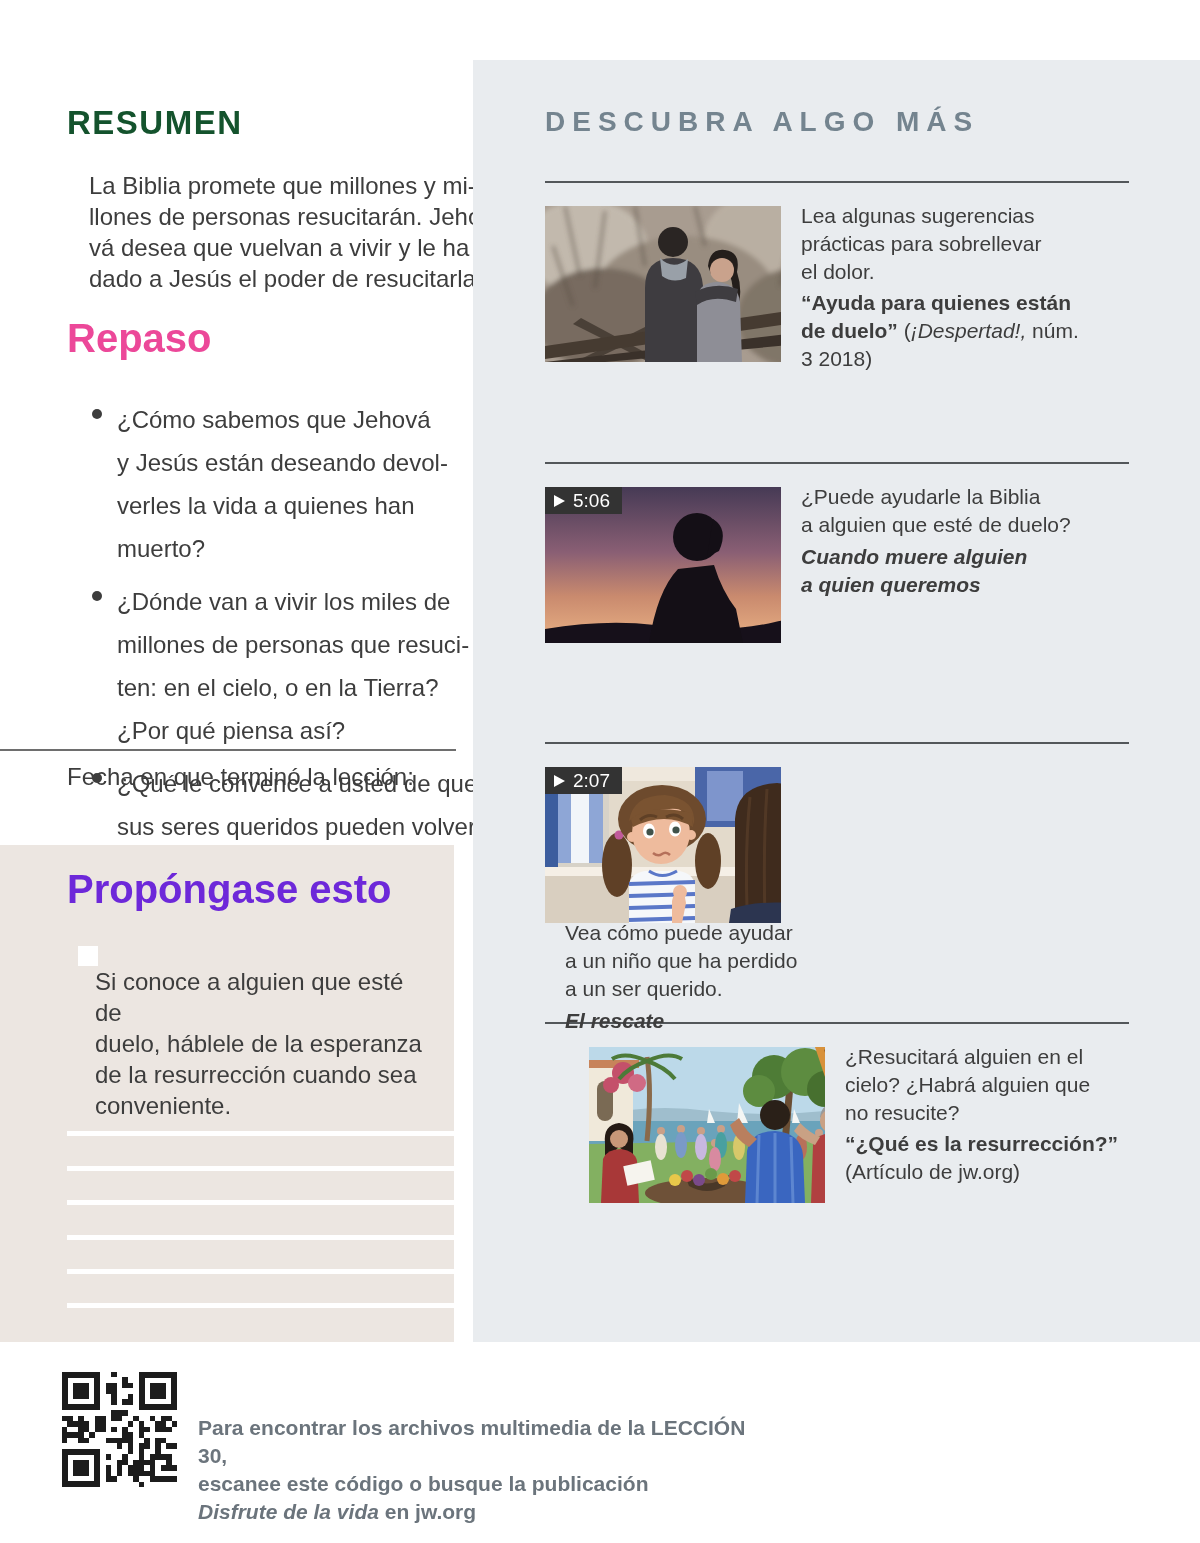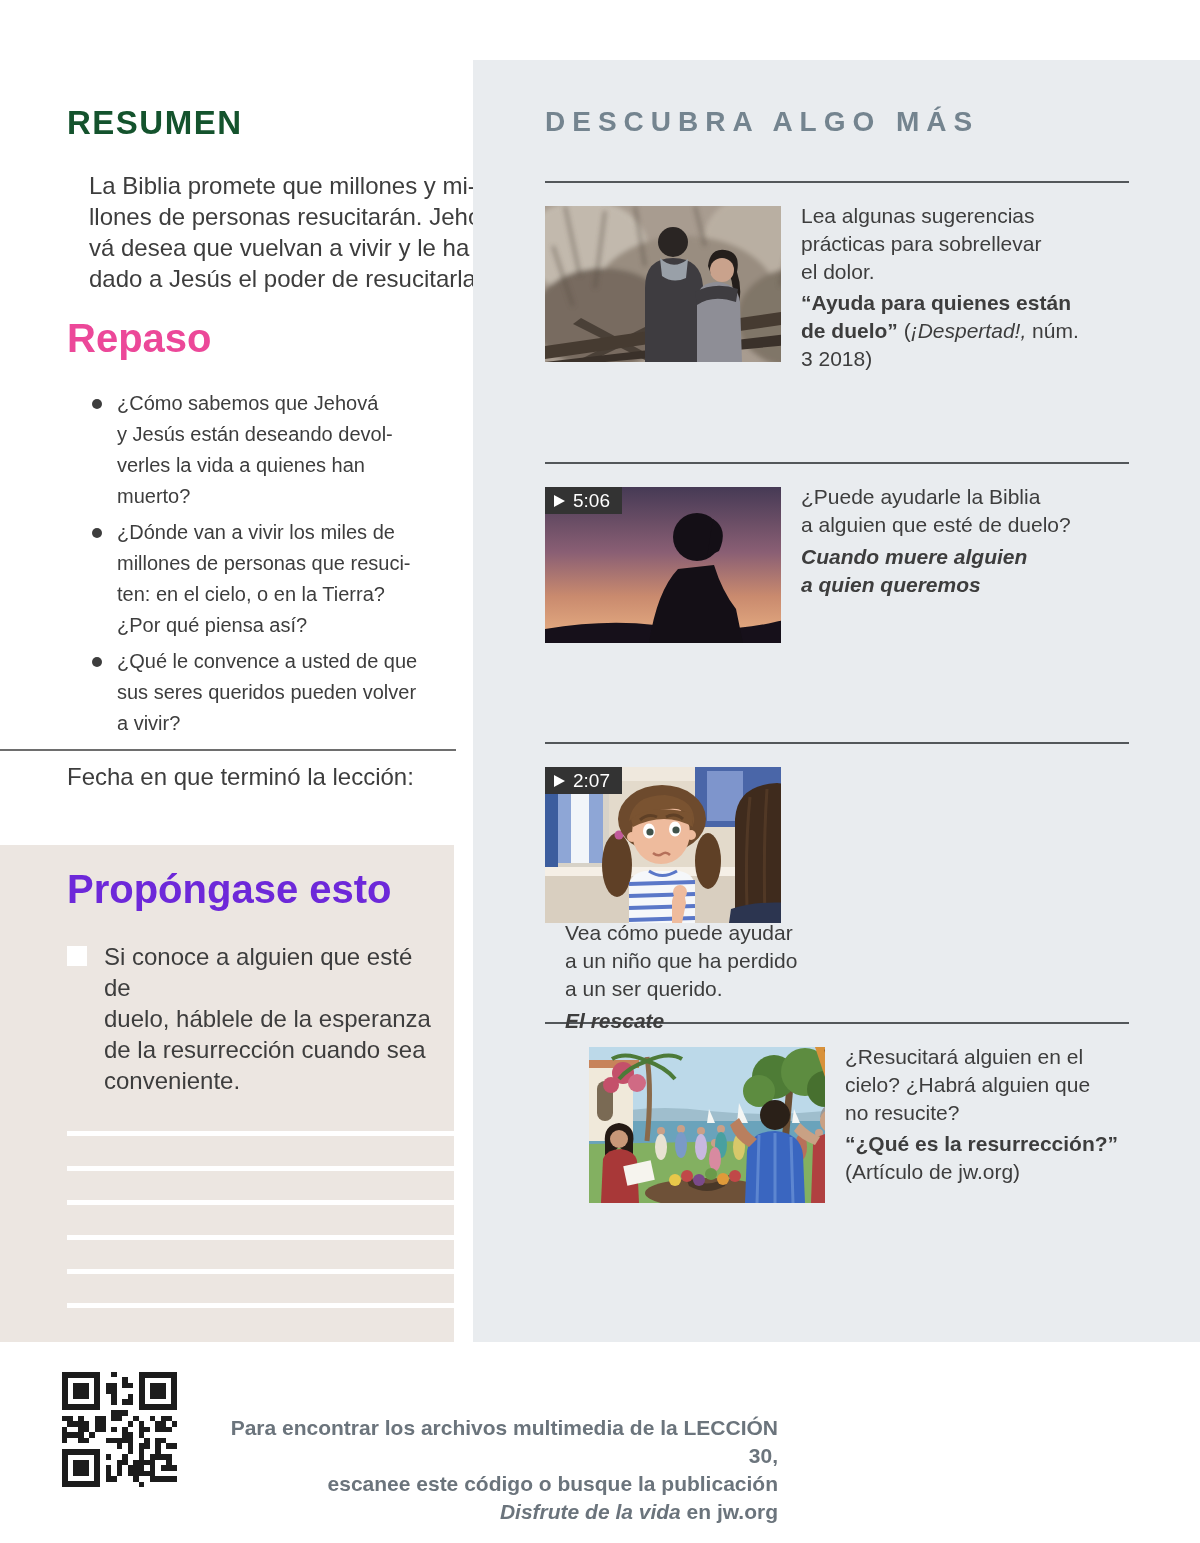--- a/index.html
+++ b/index.html
@@ -9,28 +9,28 @@
     -webkit-font-smoothing:antialiased;overflow:hidden;
   }
   .abs{position:absolute;}
   h1,h2,p,ul,li{margin:0;padding:0;}
 
   
   .resumen-title{left:67px;top:104px;font-size:33px;font-weight:bold;color:#14532d;letter-spacing:1.5px;}
   .resumen-body{left:67px;top:170px;width:408px;font-size:24px;line-height:31px;white-space:pre-line;margin-left:22px;}
   .repaso-title{left:67px;top:316px;font-size:40px;font-weight:bold;color:#ec4899;}
   .repaso-list{left:67px;top:388px;width:412px;list-style:none;}
-  .repaso-list li{position:relative;padding-left:50px;font-size:20px;line-height:31px;white-space:pre-line;margin-bottom:5px;}
+  .repaso-list li{position:relative;padding-left:50px;font-size:24px;line-height:43px;white-space:pre-line;margin-bottom:5px;margin-top:10px;}
   .repaso-list li .dot{position:absolute;left:25px;top:11px;width:10px;height:10px;border-radius:50%;background:#3d3d3d;}
   .left-divider{left:0;top:741px;width:456px;height:2px;background:#6e6e6e;border:none;}
   .fecha{left:67px;top:761px;font-size:24px;line-height:31px;}
 
   .goals-box{left:0;top:845px;width:454px;height:497px;background:#ece6e1;}
   .goals-title{position:absolute;left:67px;top:22px;font-size:40px;font-weight:bold;color:#6d28d9;}
-  .goal{position:absolute;left:67px;display:flex;}
+  .goal{position:absolute;left:78px;display:flex;flex-direction:column;}
   .goal-1{top:96px;}
   .goal-2{top:232px;}
   .goal .box{width:20px;height:20px;background:#ffffff;flex:none;margin-top:5px;}
   .goal .gtext{margin-left:17px;font-size:24px;line-height:31px;white-space:pre-line;width:335px;}
   .write-line{position:absolute;left:67px;width:387px;height:5px;background:#ffffff;}
 
   
   .right-panel{left:473px;top:60px;width:727px;height:1282px;background:#e9ecef;}
   .discover-title{position:absolute;left:72px;top:46px;font-size:28px;font-weight:bold;letter-spacing:7px;color:#74848f;white-space:nowrap;}
   .rule{position:absolute;left:72px;width:584px;height:2px;background:#53575a;}
@@ -48,21 +48,21 @@
   .vtitle{font-weight:bold;font-style:italic;margin-top:4px;}
 
   
   .qr{position:absolute;left:62px;top:1372px;width:115px;height:115px;display:grid;
       grid-template-columns:repeat(21,1fr);grid-template-rows:repeat(21,1fr);background:#ffffff;}
   .qr .qm{background:#1c1c1c;}
   .finder{position:absolute;width:38px;height:38px;border:6px solid #1c1c1c;box-sizing:border-box;background:#ffffff;}
   .finder::after{content:"";position:absolute;left:5px;top:5px;width:16px;height:16px;background:#1c1c1c;}
   .f-tl{left:0;top:0;}.f-tr{right:0;top:0;}.f-bl{left:0;bottom:0;}
   .qr-caption{position:absolute;left:198px;top:1414px;width:580px;font-size:21px;line-height:28px;font-weight:bold;color:#6b747c;}
-  .qr-caption span.block{display:block;text-align:right;}
+  .qr-caption span.block{display:block;}
 </style>
 </head>
 <body>
 
 <h1 class="abs resumen-title">RESUMEN</h1>
 <p class="abs resumen-body">La Biblia promete que millones y mi-
 llones de personas resucitarán. Jeho-
 vá desea que vuelvan a vivir y le ha
 dado a Jesús el poder de resucitarlas.</p>
 

